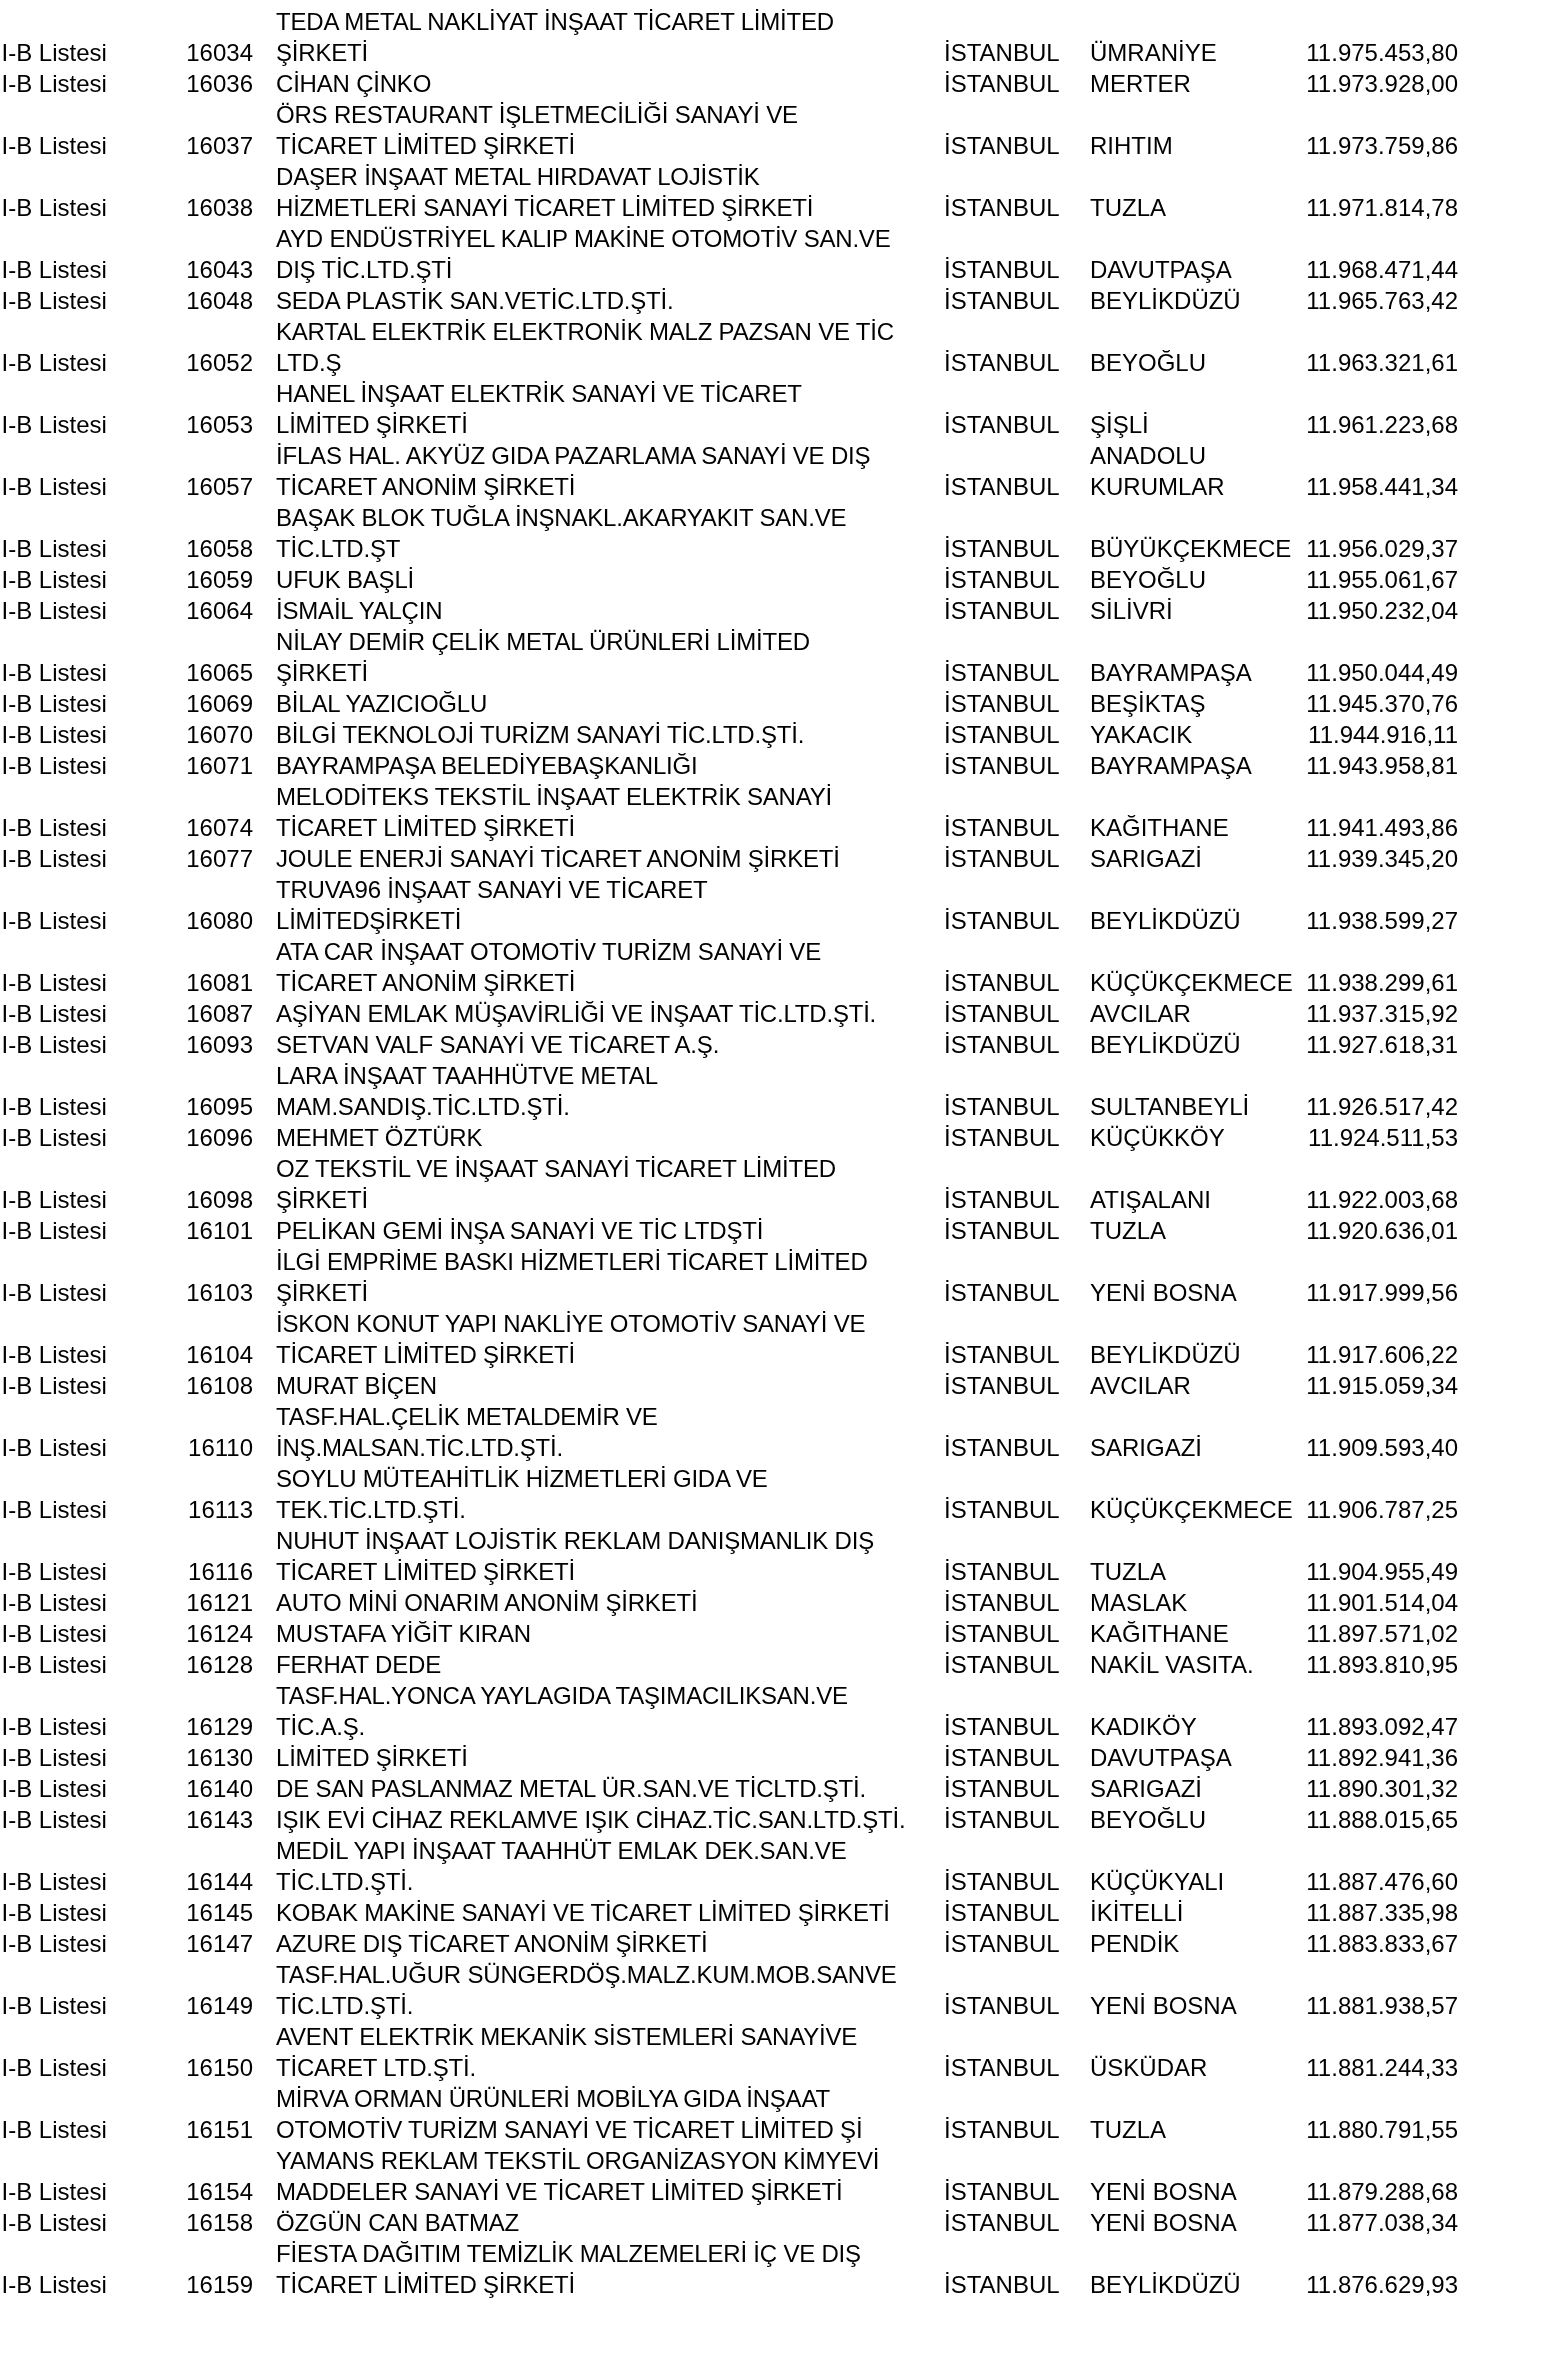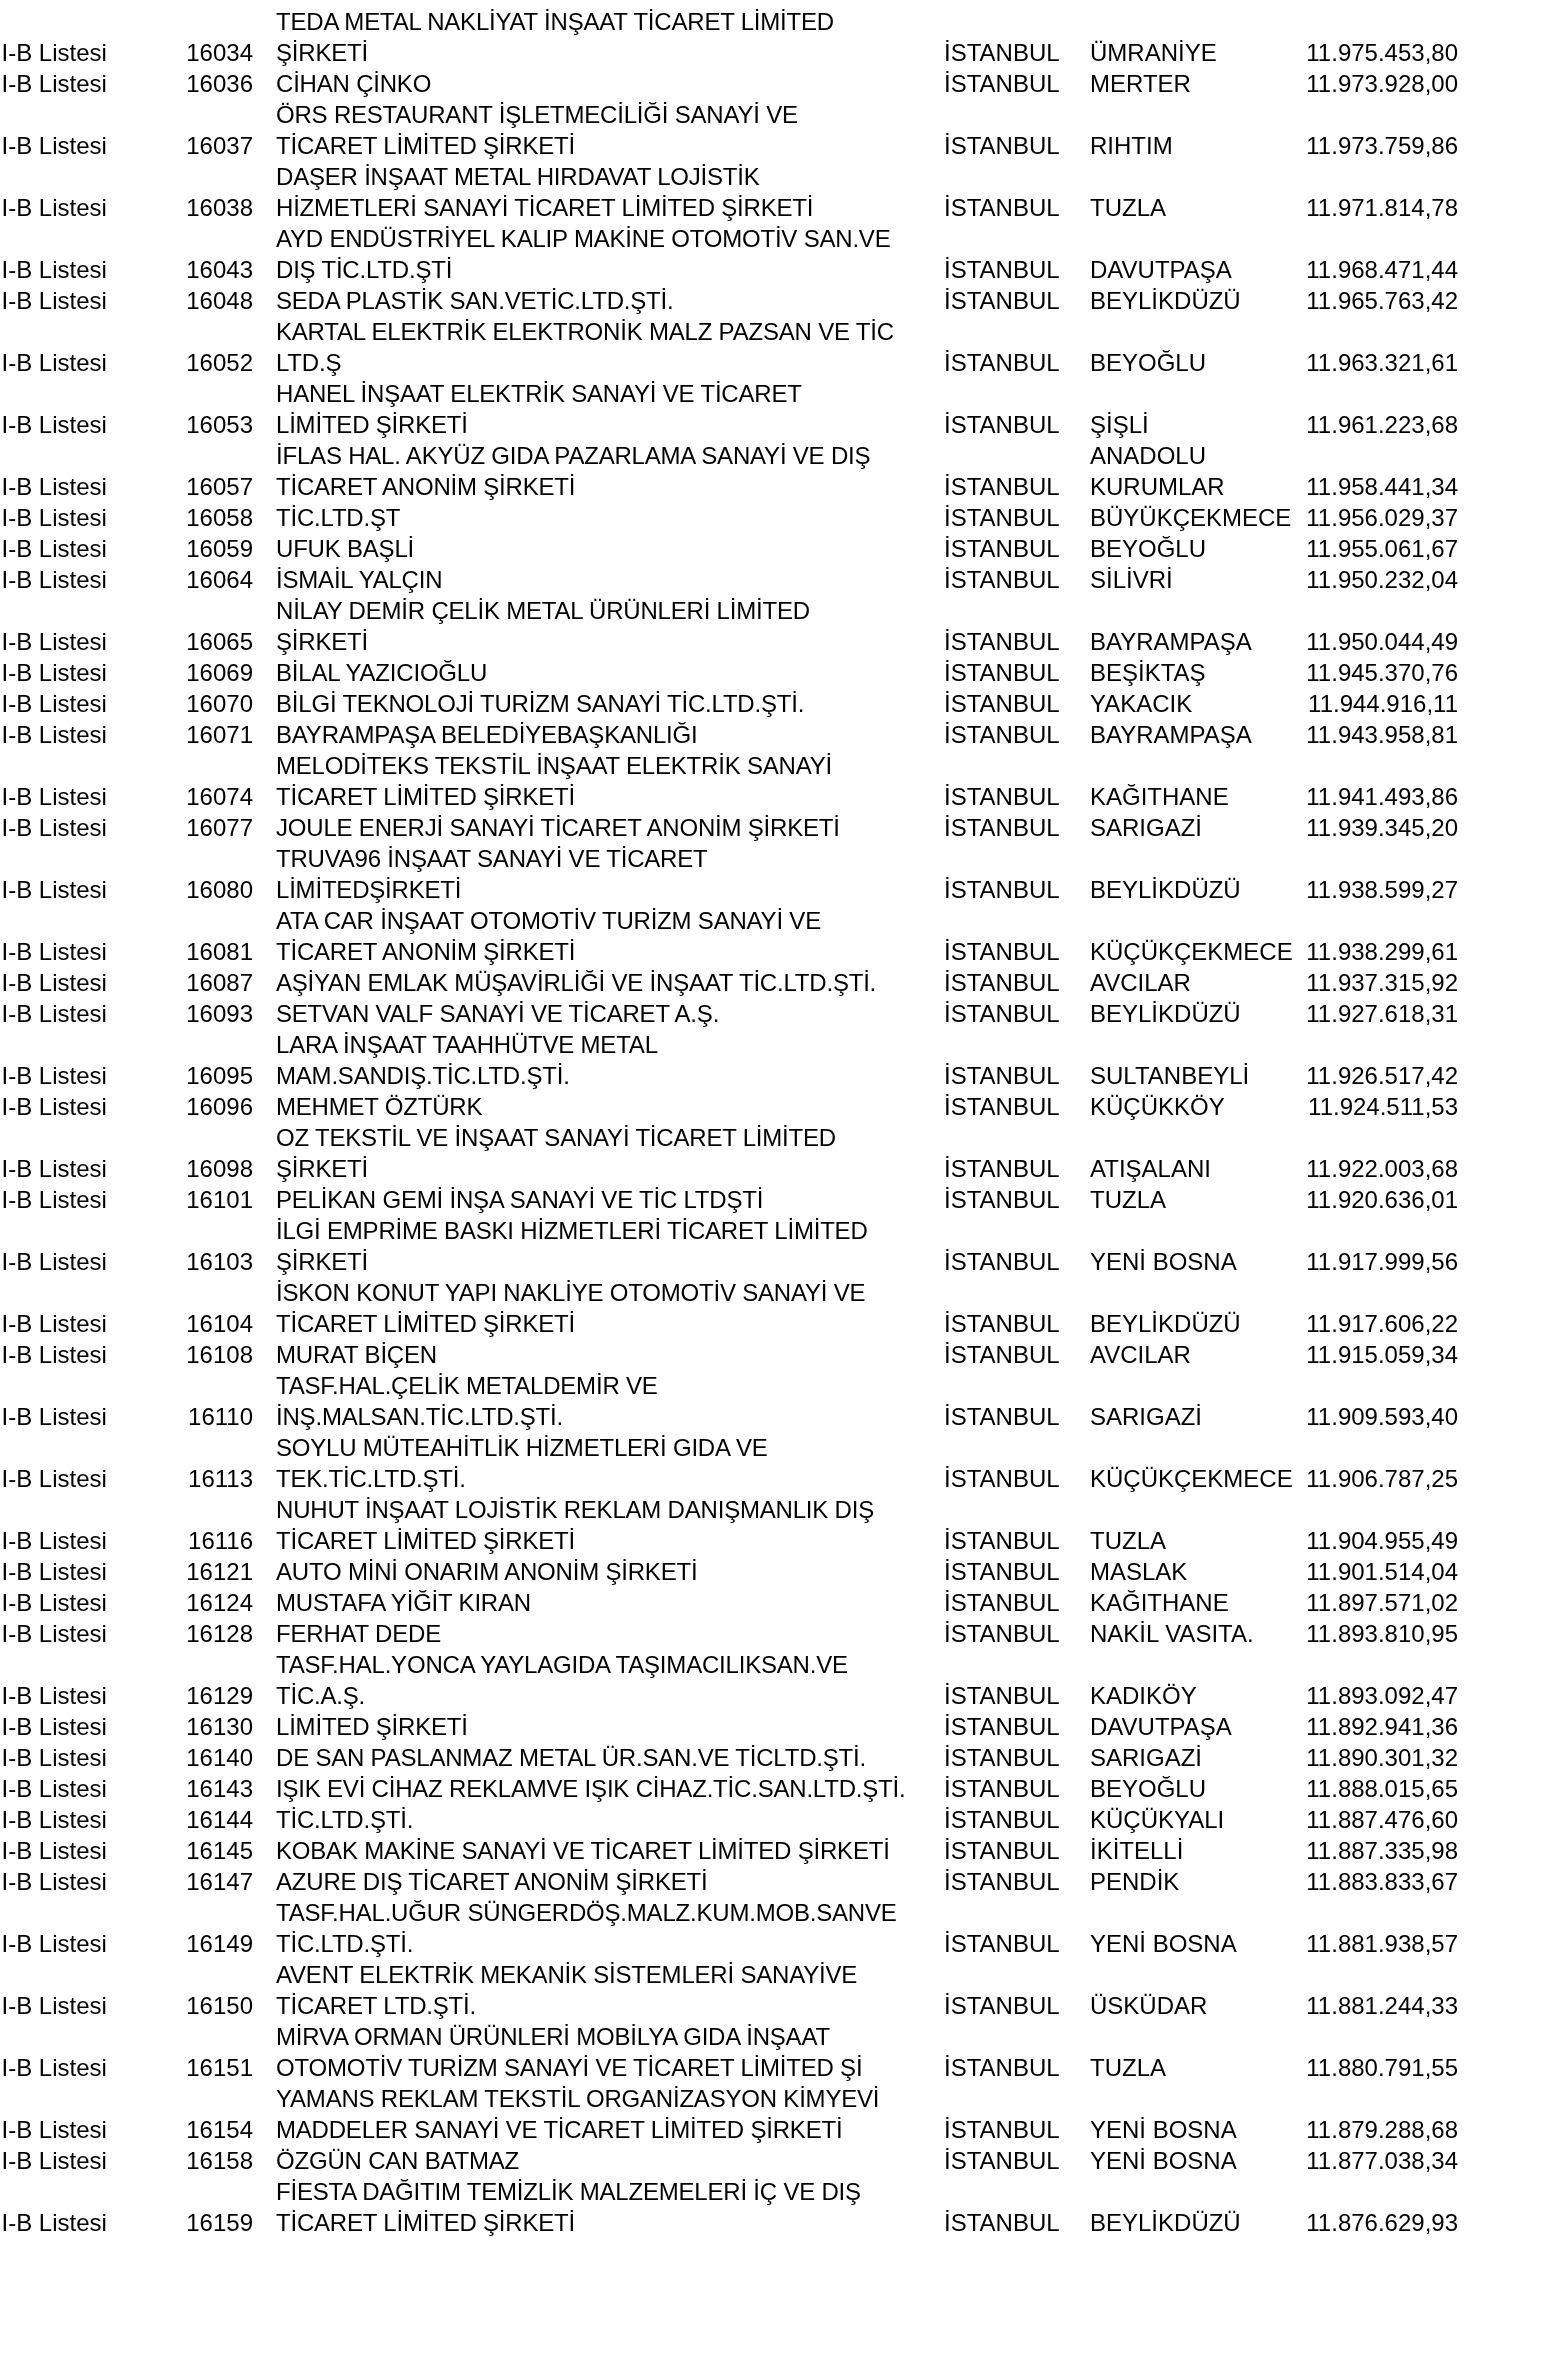--- a/index.html
+++ b/index.html
@@ -129,20 +129,23 @@
         <span class="c-list">I-B Listesi</span>
         <span class="c-id">16057</span>
         <span class="c-city">İSTANBUL</span>
         <span class="c-amount">11.958.441,34</span>
         <span class="c-name">TİCARET ANONİM ŞİRKETİ</span>
         <span class="c-district">KURUMLAR</span>
       </div>
     </div>
     <div class="row">
       <div class="line">
+        <span class="c-name">BAŞAK BLOK TUĞLA İNŞNAKL.AKARYAKIT SAN.VE</span>
+      </div>
+      <div class="line">
         <span class="c-list">I-B Listesi</span>
         <span class="c-id">16058</span>
         <span class="c-city">İSTANBUL</span>
         <span class="c-amount">11.956.029,37</span>
         <span class="c-name">TİC.LTD.ŞT</span>
         <span class="c-district">BÜYÜKÇEKMECE</span>
       </div>
     </div>
     <div class="row">
       <div class="line">
@@ -464,20 +467,23 @@
       <div class="line">
         <span class="c-list">I-B Listesi</span>
         <span class="c-id">16143</span>
         <span class="c-city">İSTANBUL</span>
         <span class="c-amount">11.888.015,65</span>
         <span class="c-name">IŞIK EVİ CİHAZ REKLAMVE IŞIK CİHAZ.TİC.SAN.LTD.ŞTİ.</span>
         <span class="c-district">BEYOĞLU</span>
       </div>
     </div>
     <div class="row">
+      <div class="line">
+        <span class="c-name">MEDİL YAPI İNŞAAT TAAHHÜT EMLAK DEK.SAN.VE</span>
+      </div>
       <div class="line">
         <span class="c-list">I-B Listesi</span>
         <span class="c-id">16144</span>
         <span class="c-city">İSTANBUL</span>
         <span class="c-amount">11.887.476,60</span>
         <span class="c-name">TİC.LTD.ŞTİ.</span>
         <span class="c-district">KÜÇÜKYALI</span>
       </div>
     </div>
     <div class="row">

